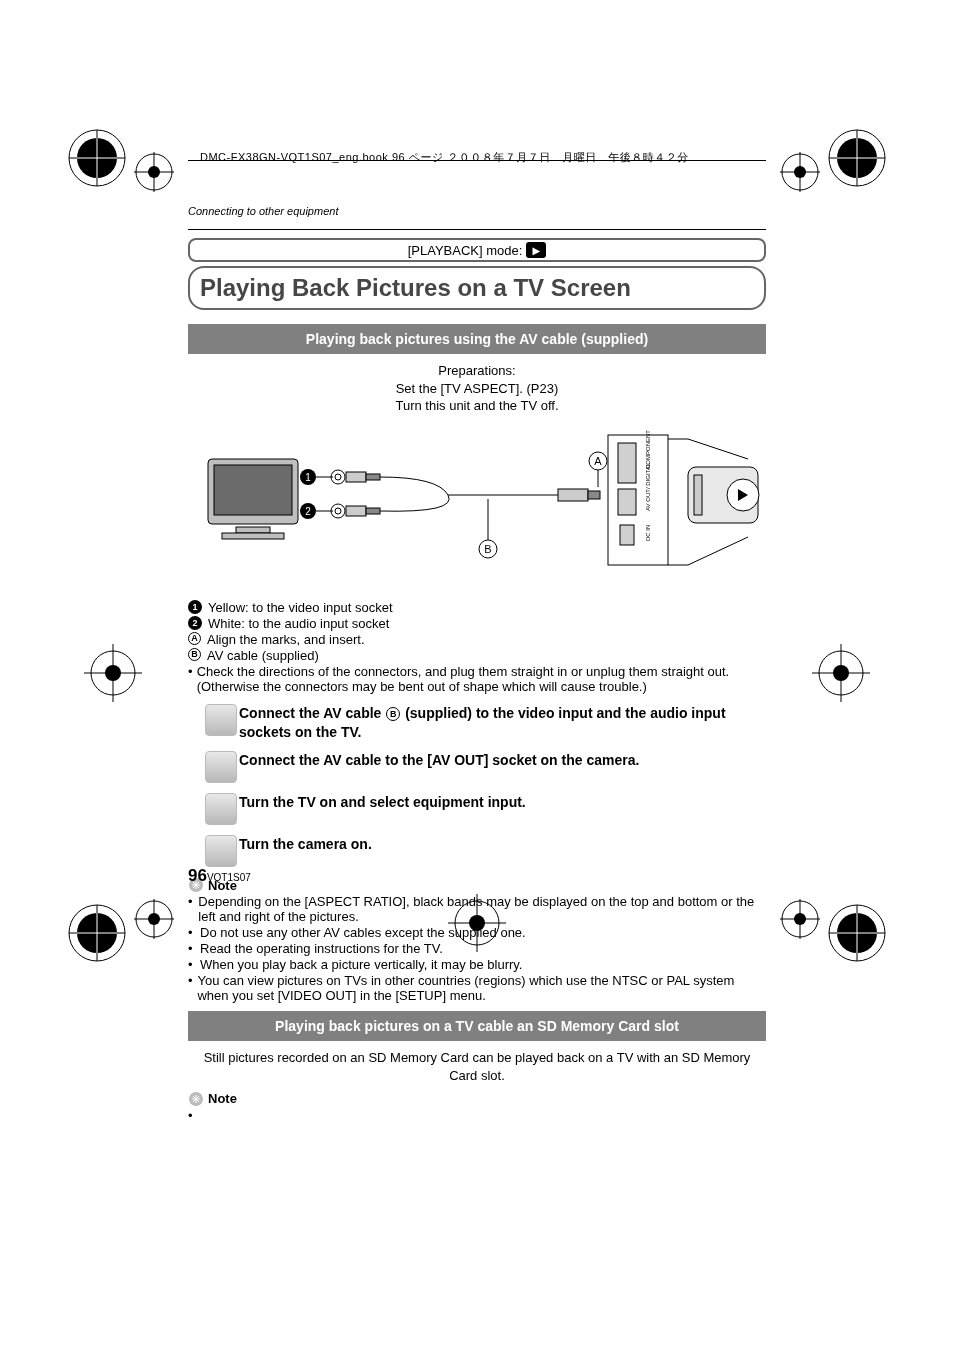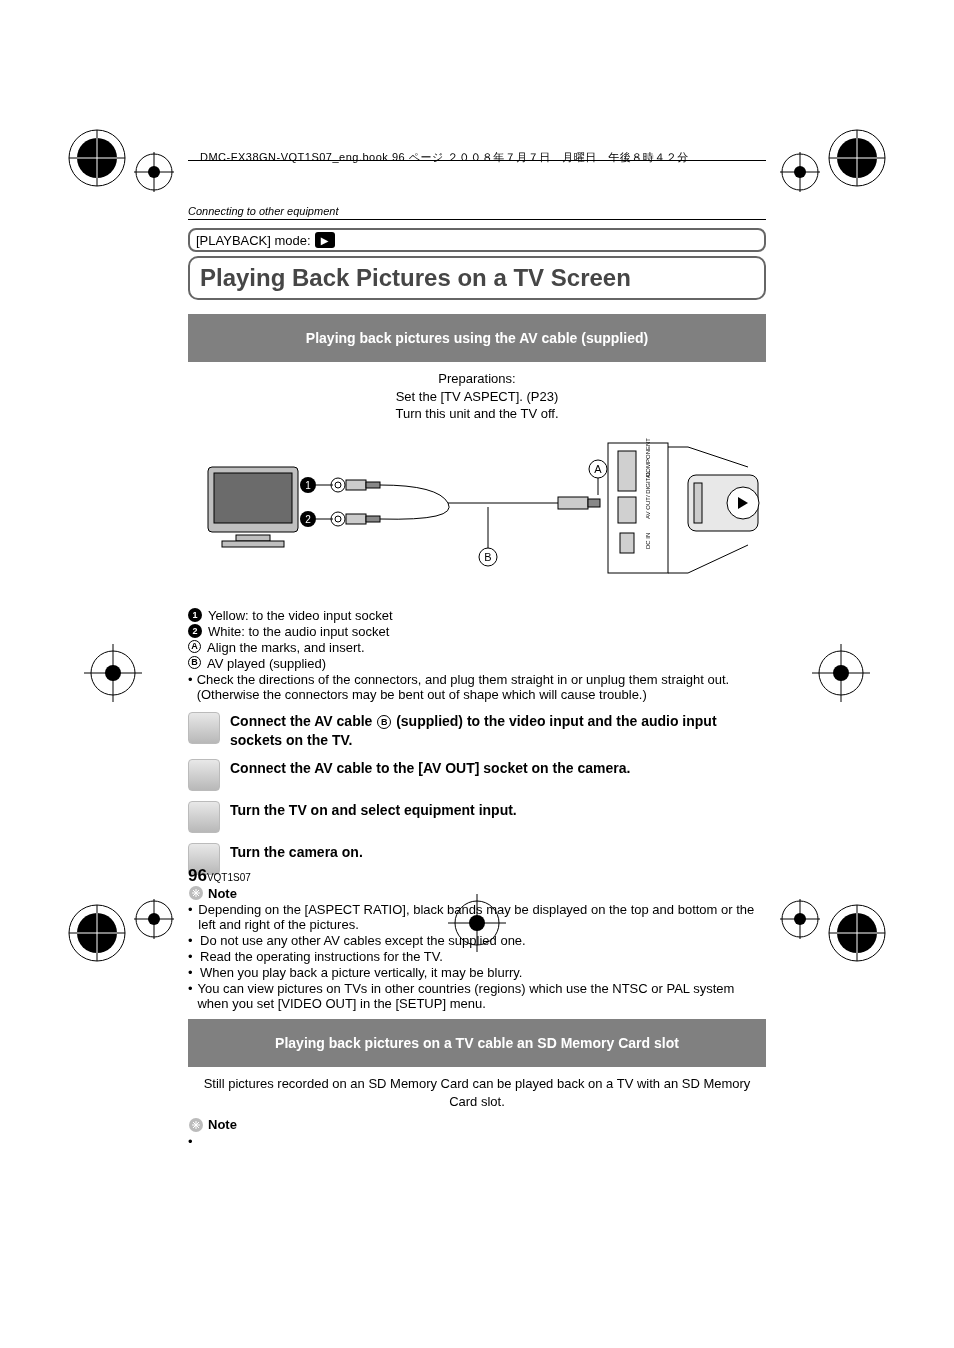--- a/index.html
+++ b/index.html
@@ -14,46 +14,46 @@
   .reg.bl-a { left: 64px; bottom: 170px; } .reg.bl-b { left: 132px; bottom: 195px; width: 44px; height: 44px; }
   .reg.br-a { right: 64px; bottom: 170px; } .reg.br-b { right: 132px; bottom: 195px; width: 44px; height: 44px; }
   .reg.mid-l { left: 80px; top: 640px; } .reg.mid-r { right: 80px; top: 640px; }
   .reg.mid-b { left: 444px; bottom: 180px; }
 
   .header-line { position: absolute; left: 188px; right: 188px; top: 160px; border-top: 1px solid #000; }
   .header-text { position: absolute; left: 200px; top: 150px; font-size: 11px; letter-spacing: 0.5px; }
 
   .content { position: absolute; left: 188px; top: 205px; width: 578px; }
 
-  .running-head { font-style: italic; font-size: 11px; margin-bottom: 2px; }
+  .running-head { font-style: italic; font-size: 11px; margin-bottom: 12px; }
   .running-rule { border-top: 1px solid #000; margin-bottom: 8px; }
 
-  .mode-bar { border: 2px solid #666; border-radius: 8px; padding: 2px 6px; font-size: 13px; display: flex; align-items: center; gap: 4px; margin-bottom: 4px; }
+  .mode-bar { border: 2px solid #666; border-radius: 8px; padding: 2px 6px; font-size: 13px; display: flex; align-items: center; gap: 4px; margin-bottom: 4px; justify-content: center; }
   .mode-icon { display:inline-flex; width:20px; height:16px; background:#000; border-radius:3px; align-items:center; justify-content:center; color:#fff; font-size:10px; }
 
-  .title-bar { border: 2px solid #666; border-radius: 10px; padding: 6px 10px; margin-bottom: 14px; }
+  .title-bar { border: 2px solid #666; border-radius: 16px; padding: 6px 10px; margin-bottom: 14px; }
   .title-bar h1 { font-size: 24px; font-weight: bold; color: #464646; }
 
-  .section-bar { background: #808080; color: #fff; text-align: center; font-weight: bold; font-size: 14px; padding: 16px 0; margin: 8px 0; }
+  .section-bar { background: #808080; color: #fff; text-align: center; font-weight: bold; font-size: 14px; padding: 7px 0; margin: 8px 0; }
 
   p, li { font-size: 13px; line-height: 1.35; text-align: center; }
   .prep p { margin-bottom: 0; }
   .prep { margin-bottom: 10px; }
 
   .diagram { width: 100%; height: 160px; margin: 4px 0 6px 0; }
 
   .legend { font-size: 13px; }
   .legend .row { display:flex; align-items:flex-start; gap:6px; margin:1px 0; }
   .circ { display:inline-flex; width:14px; height:14px; border-radius:50%; background:#000; color:#fff; font-size:9px; align-items:center; justify-content:center; font-weight:bold; }
   .circ.open { background:#fff; color:#000; border:1px solid #000; width:13px; height:13px; font-size:9px; }
   .bullet-list { font-size:13px; }
   .bullet-list .row { display:flex; gap:4px; margin:1px 0; }
   .bullet-list .b { width:8px; }
 
-  .step { display:flex; gap:10px; margin:10px 0; align-items:flex-start; }
+  .step { display:flex; gap:2px; margin:10px 17px; align-items:flex-start; }
   .step .box { width:32px; height:32px; background: linear-gradient(#e8e8e8,#b8b8b8); border:1px solid #bbb; border-radius:4px; flex-shrink:0; }
   .step .txt { font-weight:bold; font-size:14px; line-height:1.35; }
   .circ-inline { display:inline-flex; width:14px; height:14px; border:1px solid #000; border-radius:50%; font-size:9px; align-items:center; justify-content:center; vertical-align:middle; margin:0 1px; }
 
   .note-head { display:flex; align-items:center; gap:4px; font-weight:bold; font-size:13px; margin-top:6px;text-align:right; }
   .note-icon { width:16px; height:16px; }
 
   .footer { position:absolute; left:188px; bottom:250px; font-size:13px; }
   .footer .pn { font-weight:bold; font-size:17px; }
   .footer .doc { font-size:10px; margin-left:0; }
@@ -241,21 +241,21 @@
       <div class="row">
           <span class="circ">2</span>
           <span>White:  to the audio input socket</span>
         </div>
       <div class="row">
           <span class="circ open">A</span>
           <span>Align the marks, and insert.</span>
         </div>
       <div class="row">
           <span class="circ open">B</span>
-          <span>AV played (supplied)</span>
+          <span>AV cable (supplied)</span>
         </div>
     </div>
     <div class="bullet-list">
       <div class="row">
           <span class="b">•</span>
           <span>Check the directions of the connectors, and plug them straight in or unplug them straight out. (Otherwise the connectors may be bent out of shape which will cause trouble.)</span>
         </div>
     </div>
 
     <div class="step">

